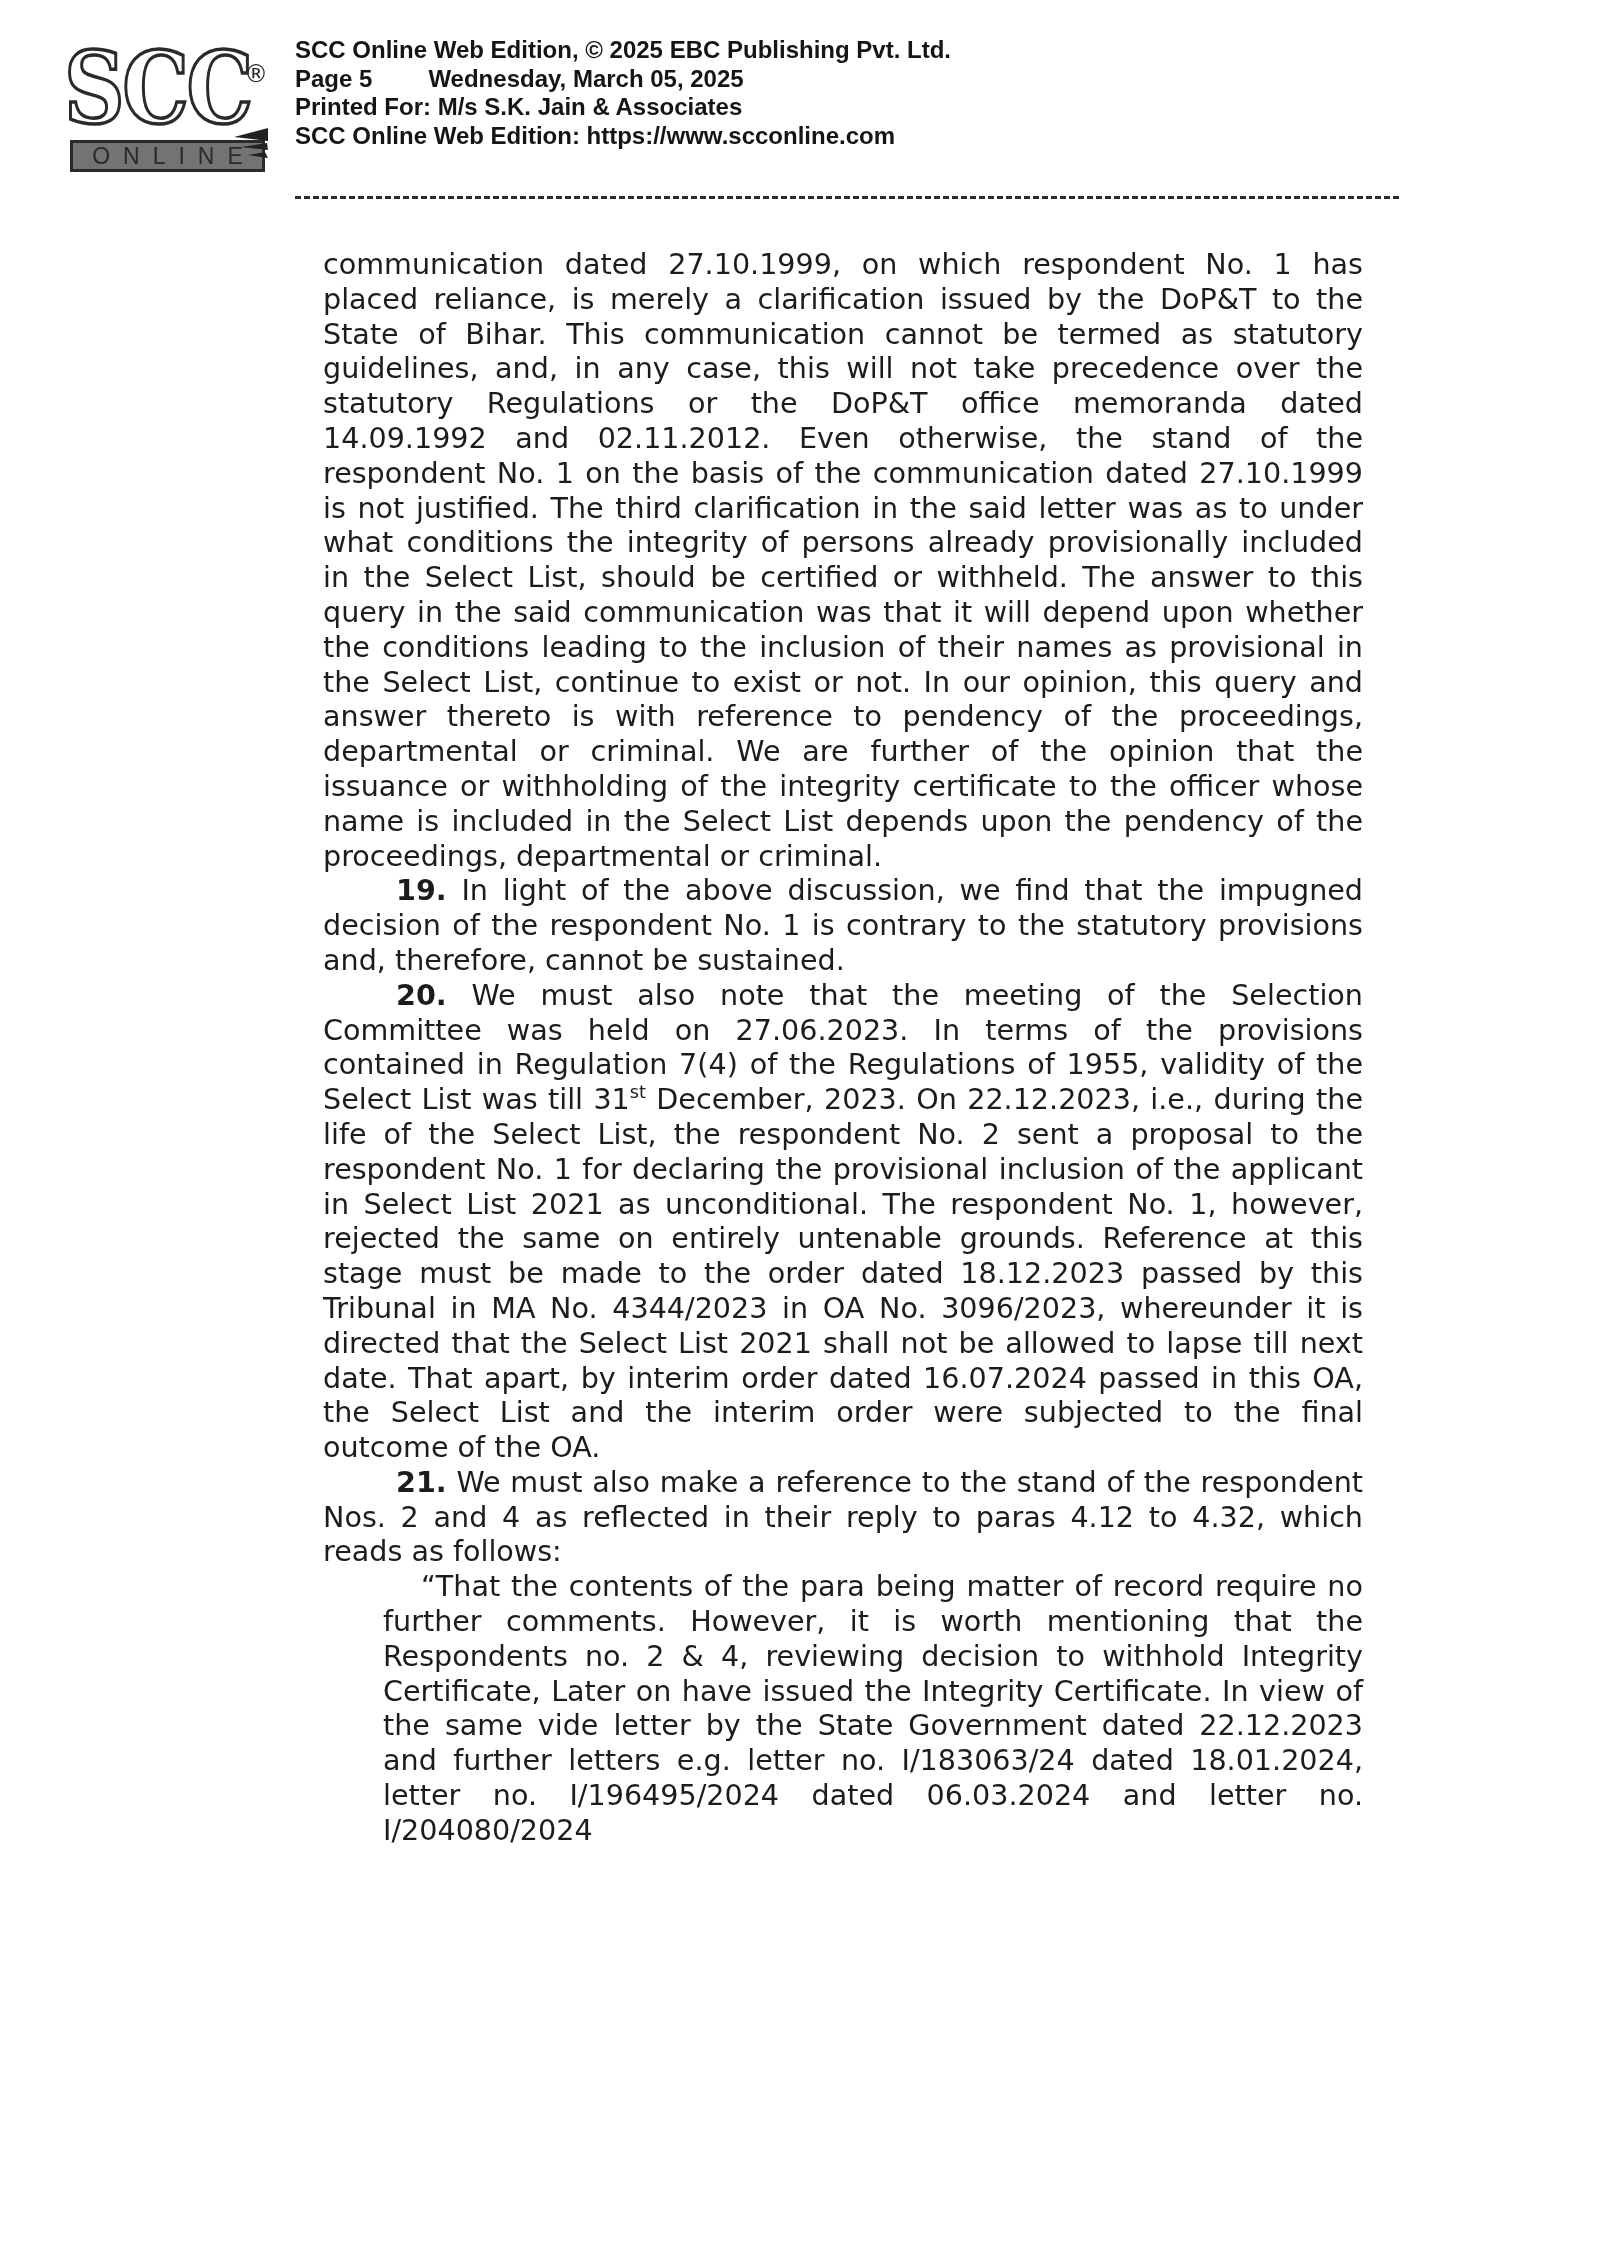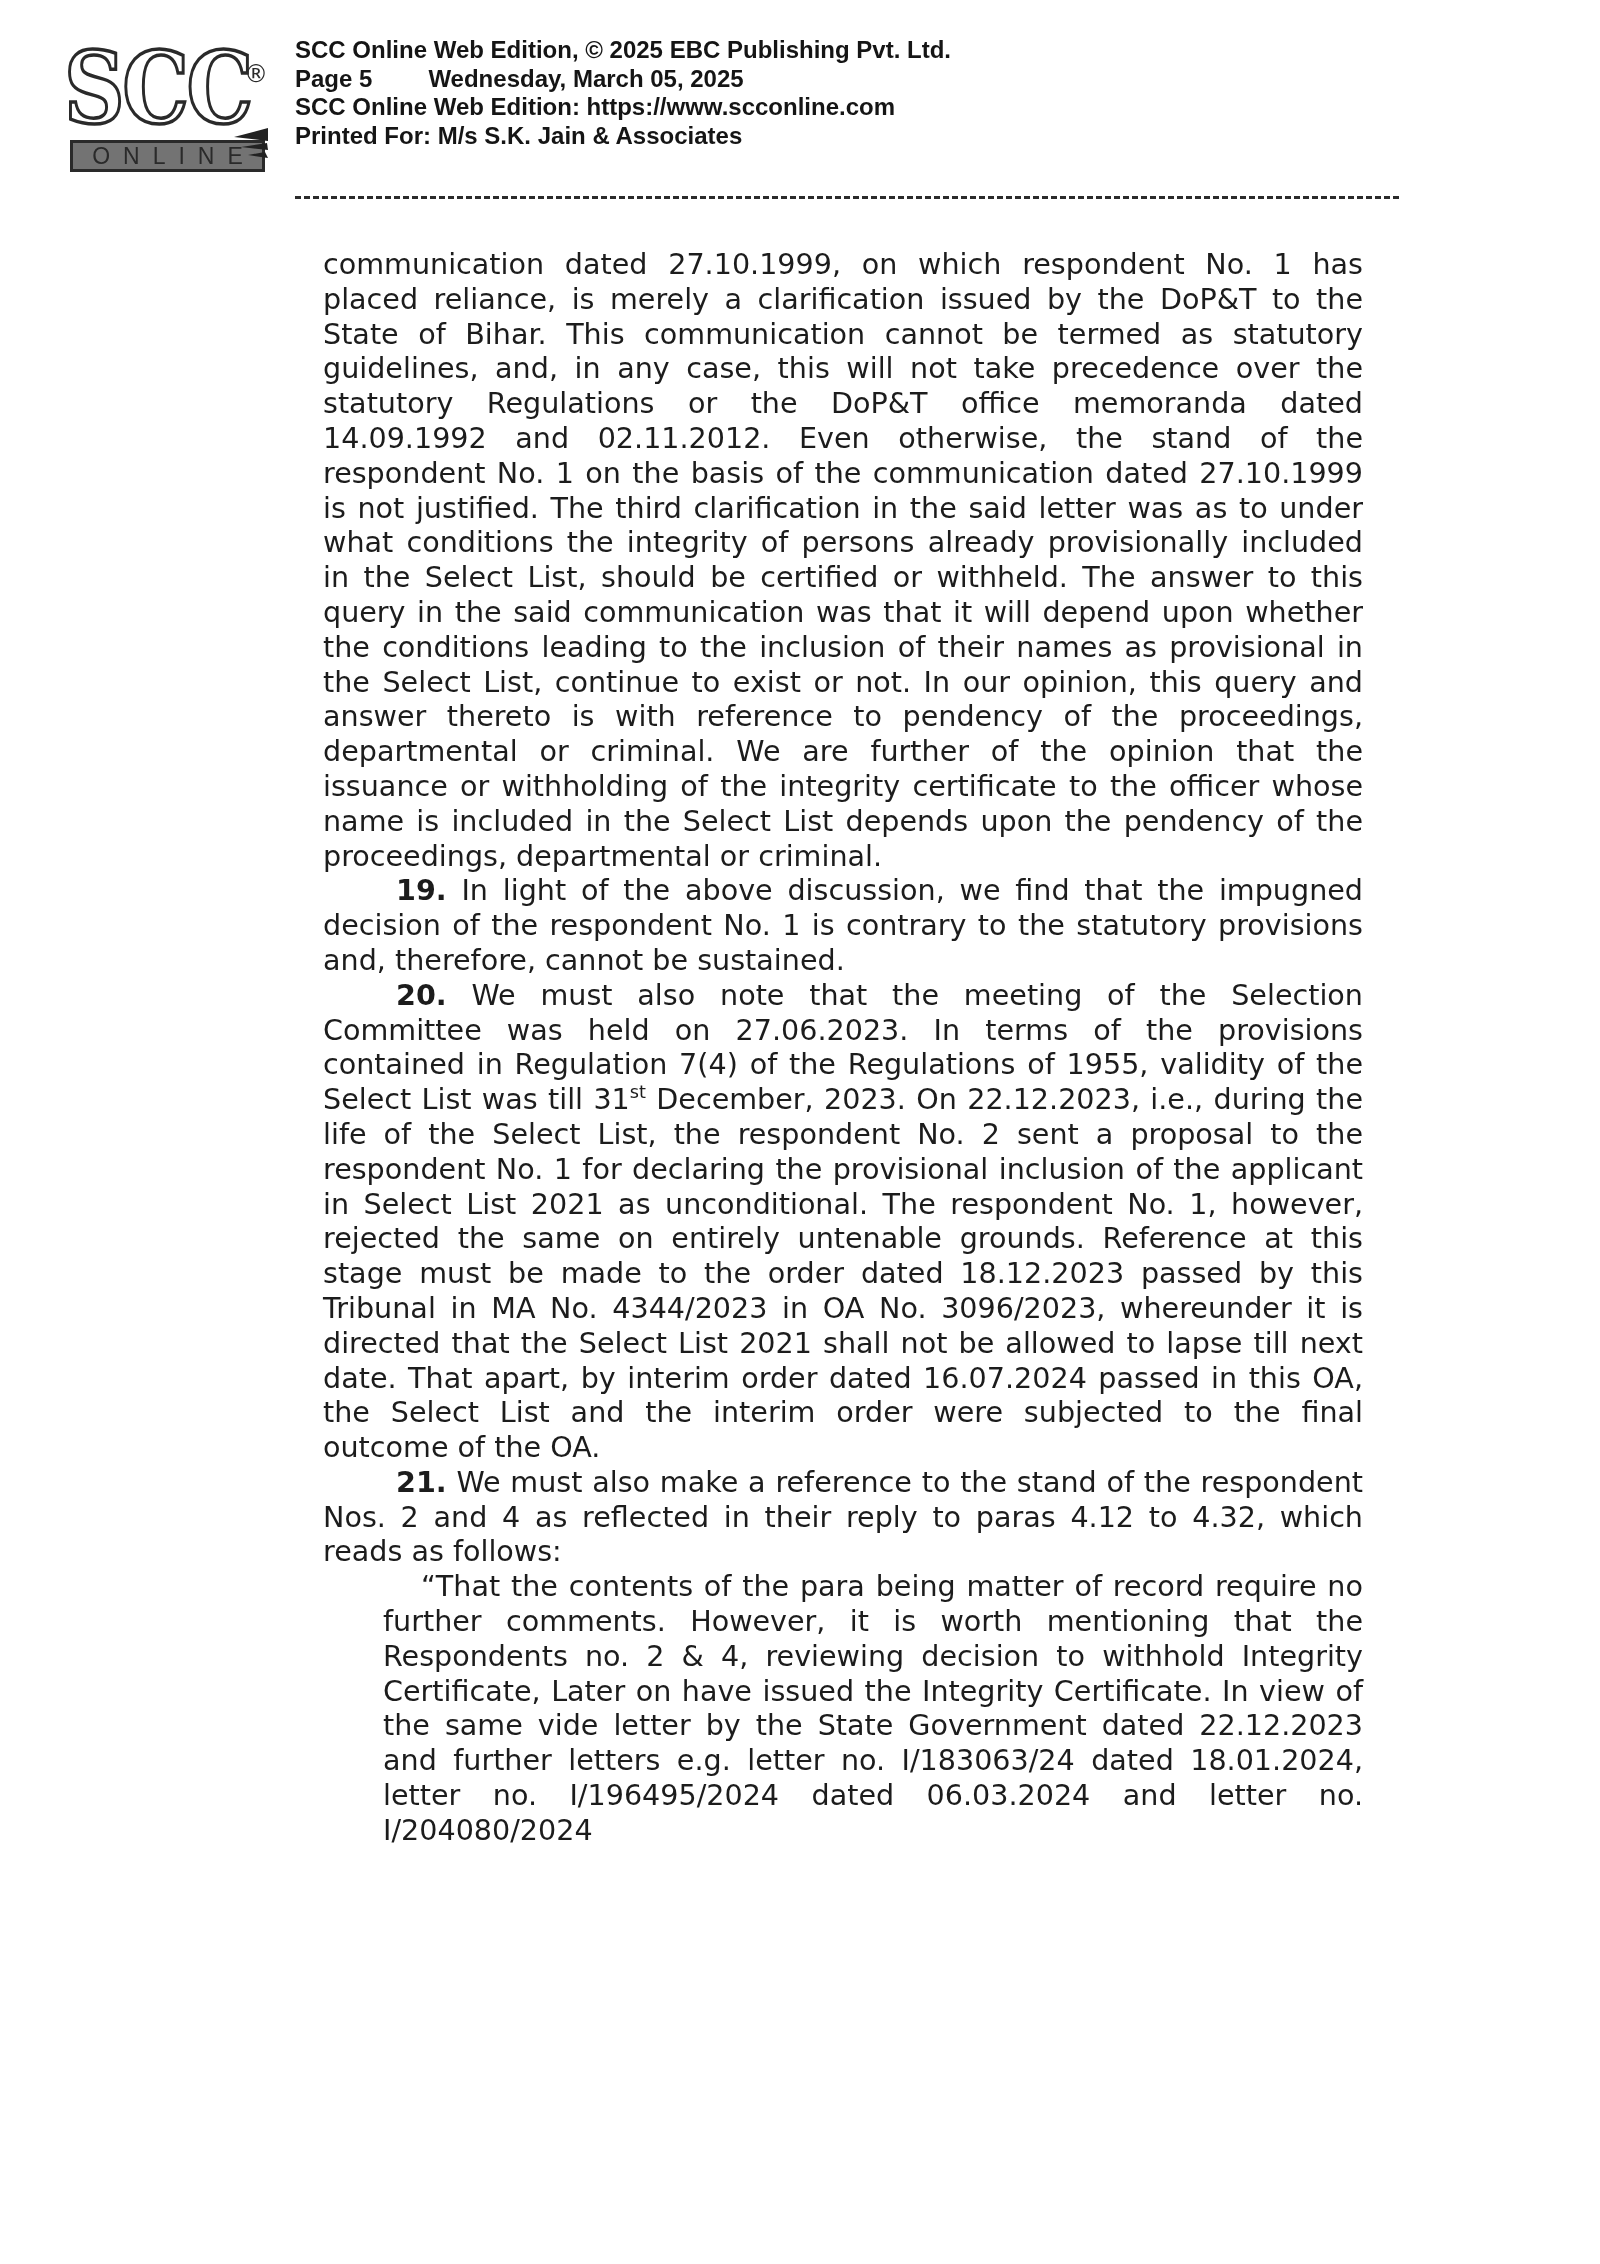--- a/index.html
+++ b/index.html
@@ -100,22 +100,22 @@
       <polygon points="33,15 7,19 34,22" fill="#222222"></polygon>
       <polygon points="31,24 14,27 34,30" fill="#222222"></polygon>
     </svg>
   </div>
 
   <div id="header-info">
     <div>SCC Online Web Edition, © 2025 EBC Publishing Pvt. Ltd.</div>
     <div>
       <span>Page 5</span><span class="page-gap"></span><span>Wednesday, March 05, 2025</span>
     </div>
+    <div>Printed For: M/s S.K. Jain &amp; Associates</div>
     <div>SCC Online Web Edition: https://www.scconline.com</div>
-    <div>Printed For: M/s S.K. Jain &amp; Associates</div>
   </div>
 
   <div id="separator"></div>
 
   <main id="doc-body">
       <p class="para plain"><span>communication dated 27.10.1999, on which respondent No. 1 has placed reliance, is merely a clarification issued by the DoP&amp;T to the State of Bihar. This communication cannot be termed as statutory guidelines, and, in any case, this will not take precedence over the statutory Regulations or the DoP&amp;T office memoranda dated 14.09.1992 and 02.11.2012. Even otherwise, the stand of the respondent No. 1 on the basis of the communication dated 27.10.1999 is not justified. The third clarification in the said letter was as to under what conditions the integrity of persons already provisionally included in the Select List, should be certified or withheld. The answer to this query in the said communication was that it will depend upon whether the conditions leading to the inclusion of their names as provisional in the Select List, continue to exist or not. In our opinion, this query and answer thereto is with reference to pendency of the proceedings, departmental or criminal. We are further of the opinion that the issuance or withholding of the integrity certificate to the officer whose name is included in the Select List depends upon the pendency of the proceedings, departmental or criminal.</span></p>
       <p class="para numbered"><span class="run-bold">19.</span><span> In light of the above discussion, we find that the impugned decision of the respondent No. 1 is contrary to the statutory provisions and, therefore, cannot be sustained.</span></p>
       <p class="para numbered"><span class="run-bold">20.</span><span> We must also note that the meeting of the Selection Committee was held on 27.06.2023. In terms of the provisions contained in Regulation 7(4) of the Regulations of 1955, validity of the Select List was till 31</span><sup>st</sup><span> December, 2023. On 22.12.2023, i.e., during the life of the Select List, the respondent No. 2 sent a proposal to the respondent No. 1 for declaring the provisional inclusion of the applicant in Select List 2021 as unconditional. The respondent No. 1, however, rejected the same on entirely untenable grounds. Reference at this stage must be made to the order dated 18.12.2023 passed by this Tribunal in MA No. 4344/2023 in OA No. 3096/2023, whereunder it is directed that the Select List 2021 shall not be allowed to lapse till next date. That apart, by interim order dated 16.07.2024 passed in this OA, the Select List and the interim order were subjected to the final outcome of the OA.</span></p>
       <p class="para numbered"><span class="run-bold">21.</span><span> We must also make a reference to the stand of the respondent Nos. 2 and 4 as reflected in their reply to paras 4.12 to 4.32, which reads as follows:</span></p>
       <p class="para quote"><span>“That the contents of the para being matter of record require no further comments. However, it is worth mentioning that the Respondents no. 2 &amp; 4, reviewing decision to withhold Integrity Certificate, Later on have issued the Integrity Certificate. In view of the same vide letter by the State Government dated 22.12.2023 and further letters e.g. letter no. I/183063/24 dated 18.01.2024, letter no. I/196495/2024 dated 06.03.2024 and letter no. I/204080/2024</span></p>

